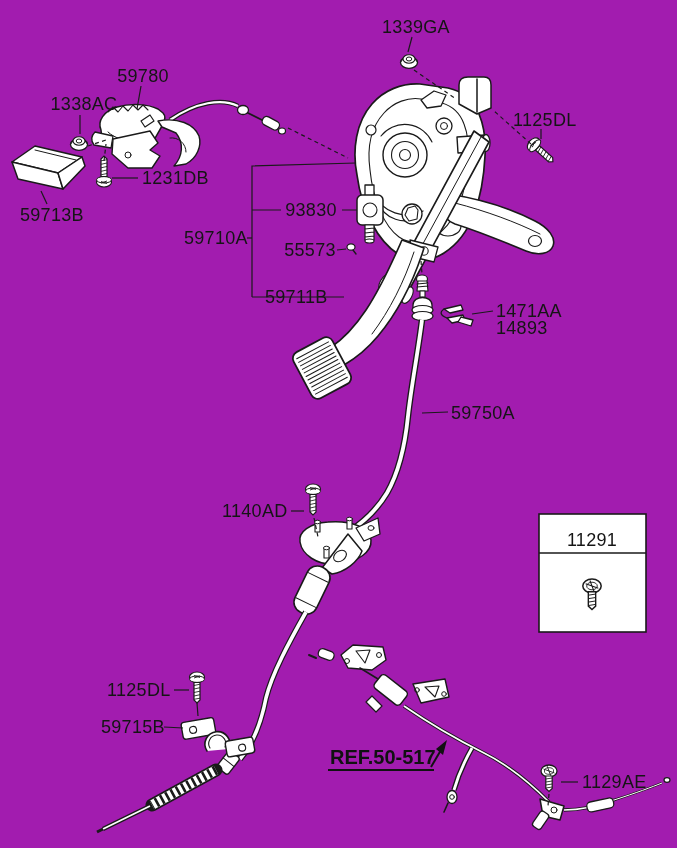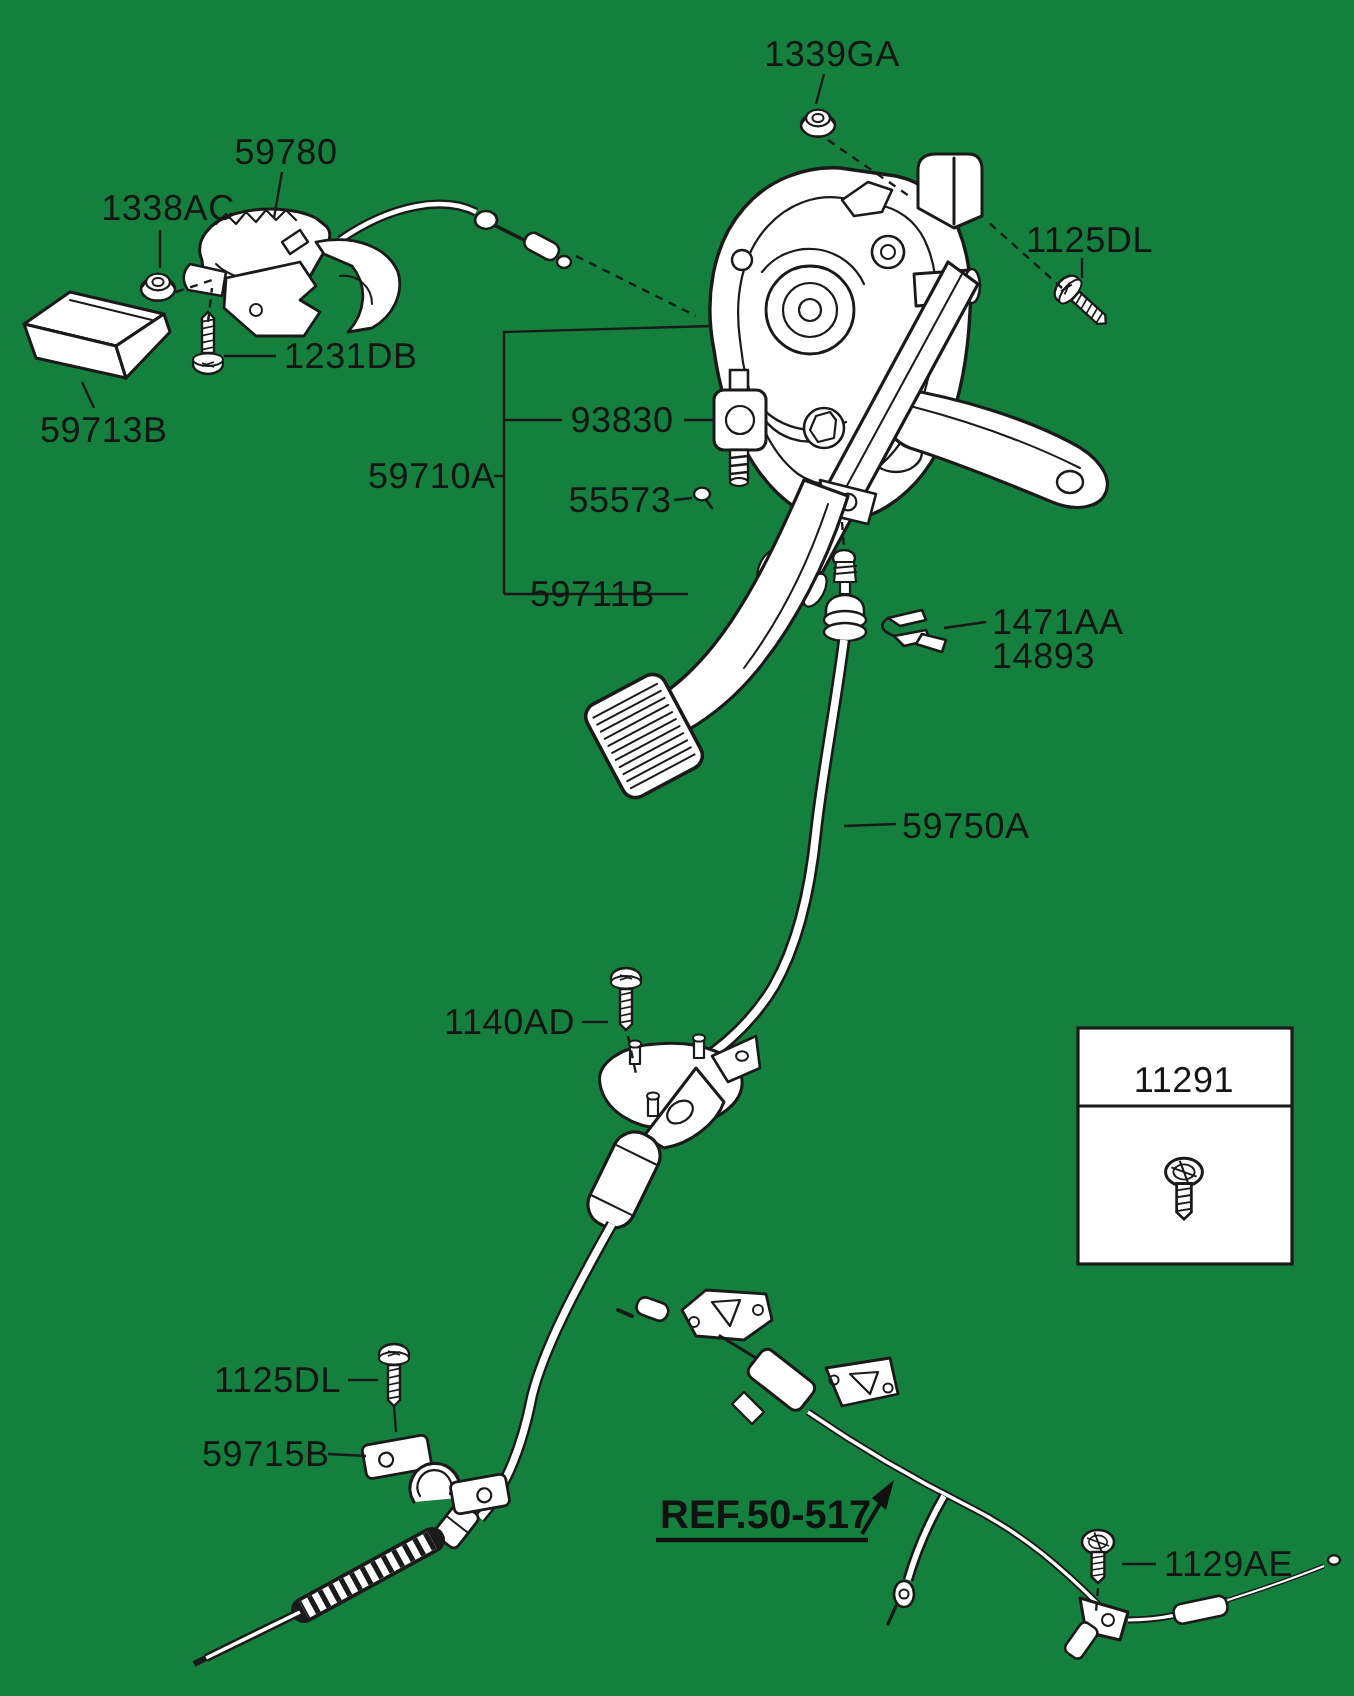--- a/index.html
+++ b/index.html
@@ -1,16 +1,16 @@
 <!DOCTYPE html>
 <html><head>
 <meta charset="utf-8">
 <style>
   html,body{margin:0;padding:0;background:#ffffff;}
-  .stage{position:relative;width:677px;height:848px;background:#15803d;overflow:hidden;
+  .stage{position:relative;width:677px;height:848px;background:#a21caf;overflow:hidden;
          font-family:"Liberation Sans", sans-serif;}
   svg{display:block}
   .lbl{font-family:"Liberation Sans", sans-serif;font-size:18px;fill:#151515;letter-spacing:.3px;}
   .lbl-bold{font-family:"Liberation Sans", sans-serif;font-size:20px;font-weight:700;fill:#111;}
   .ln{stroke:#1a1a1a;stroke-width:1.2;fill:none;}
   .dash{stroke:#1a1a1a;stroke-width:1.2;fill:none;stroke-dasharray:4 3.4;}
   .art{stroke:#1a1a1a;fill:none;stroke-linejoin:round;stroke-linecap:round;}
   .artw{stroke:#1a1a1a;fill:#ffffff;stroke-linejoin:round;stroke-linecap:round;}
 </style>
 </head>

